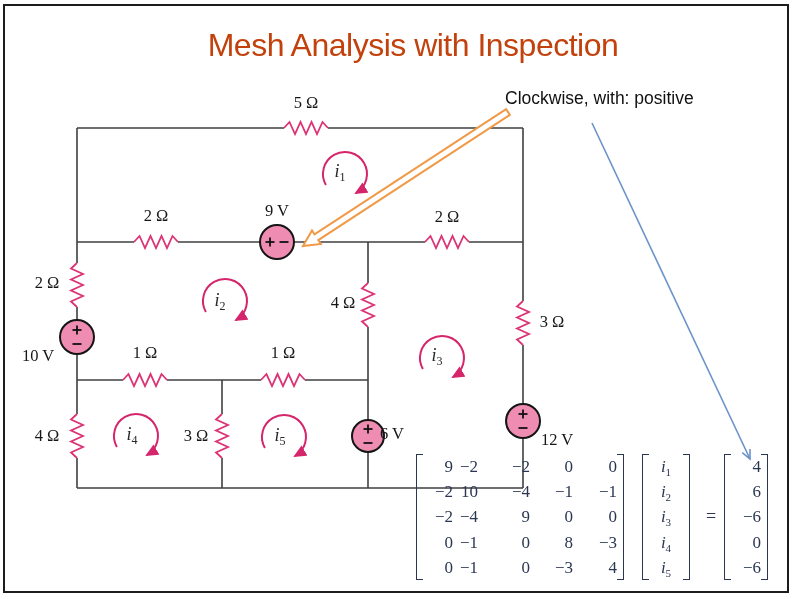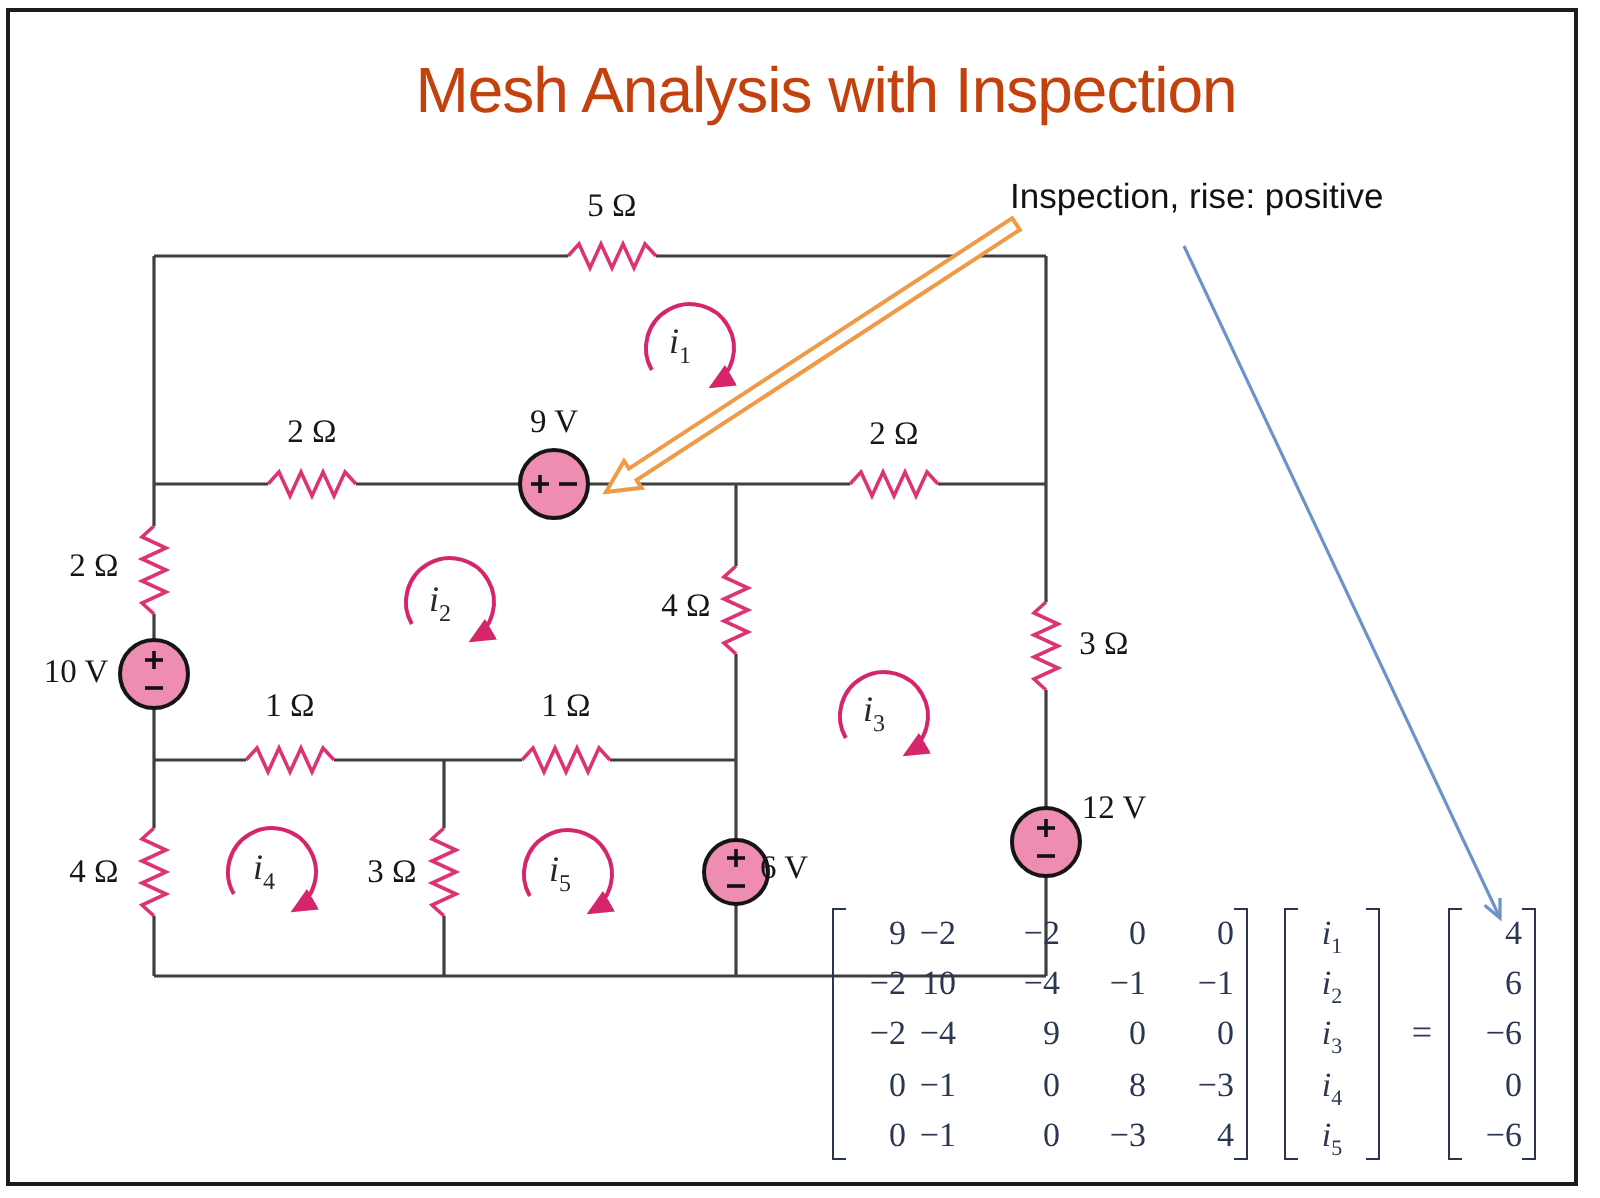--- a/index.html
+++ b/index.html
@@ -37,21 +37,21 @@
   .ml18{margin-left:18px;} .ml2{margin-left:2px;}
 </style>
 </head>
 <body>
 
 <div class="slide">
   <div class="frame"></div>
 
   <h1 class="title">Mesh Analysis with Inspection</h1>
 
-  <div class="annotation">Inspection, rise: positive</div>
+  <div class="annotation">Clockwise, with: positive</div>
 
   <svg id="circuit-svg" width="800" height="599" viewBox="0 0 800 599">
       <defs>
         <marker id="mpink" markerUnits="userSpaceOnUse" markerWidth="14" markerHeight="12" refX="11" refY="6" orient="auto">
           <path d="M0,0 L13,6 L0,12 z" fill="#d5266b"></path>
         </marker>
       </defs>
       <line x1="77" y1="128" x2="284" y2="128" stroke="#3f3f3f" stroke-width="1.6"></line>
       <line x1="328" y1="128" x2="523" y2="128" stroke="#3f3f3f" stroke-width="1.6"></line>
       <line x1="77" y1="128" x2="77" y2="263" stroke="#3f3f3f" stroke-width="1.6"></line>
@@ -108,29 +108,29 @@
       <polygon points="506.1,109.1 314.5,234.3 312.0,230.5 303,246 320.8,243.9 318.3,240.1 509.9,114.9" fill="#ffffff" stroke="#f09a47" stroke-width="2" stroke-linejoin="miter"></polygon>
       <line x1="592" y1="123" x2="750" y2="459" stroke="#6b93c9" stroke-width="1.6"></line>
       <path d="M750,449 L750,459 L742.3,452.6" fill="none" stroke="#6b93c9" stroke-width="1.6"></path>
     </svg>
 
   <div class="clabel" style="left:306px;top:103px">5 Ω</div>
   <div class="clabel" style="left:156px;top:216px">2 Ω</div>
   <div class="clabel" style="left:277px;top:211px">9 V</div>
   <div class="clabel" style="left:447px;top:217px">2 Ω</div>
   <div class="clabel" style="left:47px;top:283px">2 Ω</div>
-  <div class="clabel" style="left:38px;top:336px">10 V</div>
+  <div class="clabel" style="left:38px;top:356px">10 V</div>
   <div class="clabel" style="left:343px;top:303px">4 Ω</div>
   <div class="clabel" style="left:552px;top:322px">3 Ω</div>
   <div class="clabel" style="left:145px;top:353px">1 Ω</div>
   <div class="clabel" style="left:283px;top:353px">1 Ω</div>
   <div class="clabel" style="left:47px;top:436px">4 Ω</div>
   <div class="clabel" style="left:196px;top:436px">3 Ω</div>
   <div class="clabel" style="left:392px;top:434px">6 V</div>
-  <div class="clabel" style="left:557px;top:404px">12 V</div>
+  <div class="clabel" style="left:557px;top:440px">12 V</div>
 
   <div class="mlabel" style="left:340px;top:173px"><i>i</i><sub>1</sub></div>
   <div class="mlabel" style="left:220px;top:302px"><i>i</i><sub>2</sub></div>
   <div class="mlabel" style="left:437px;top:357px"><i>i</i><sub>3</sub></div>
   <div class="mlabel" style="left:132px;top:436px"><i>i</i><sub>4</sub></div>
   <div class="mlabel" style="left:280px;top:437px"><i>i</i><sub>5</sub></div>
 
   <div class="matrix-wrap" style="color: rgb(43, 55, 82);">
     <div class="br-l"></div>
     <div id="amatrix" class="agrid">

